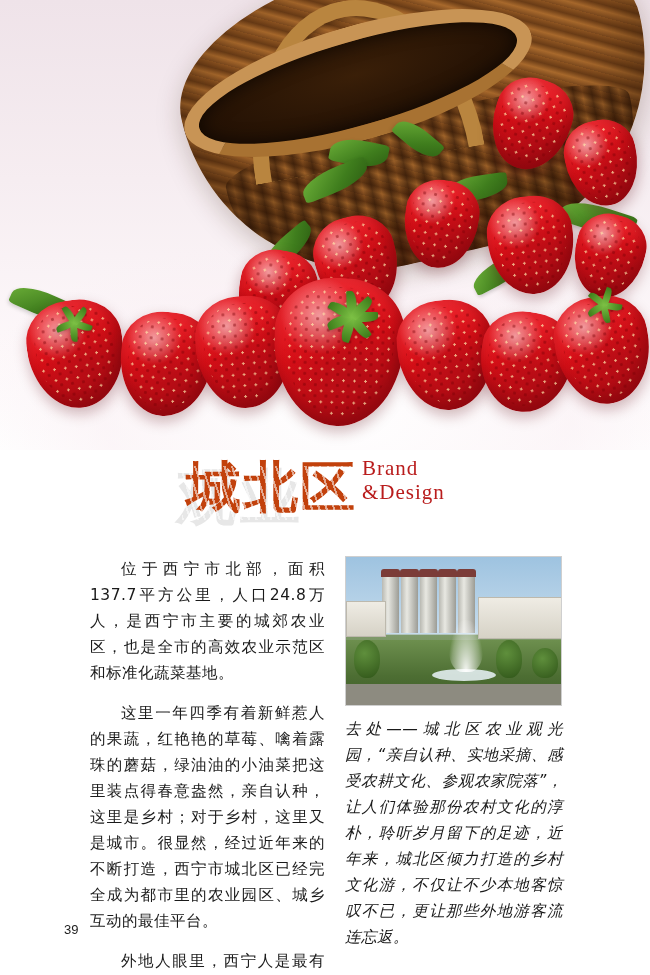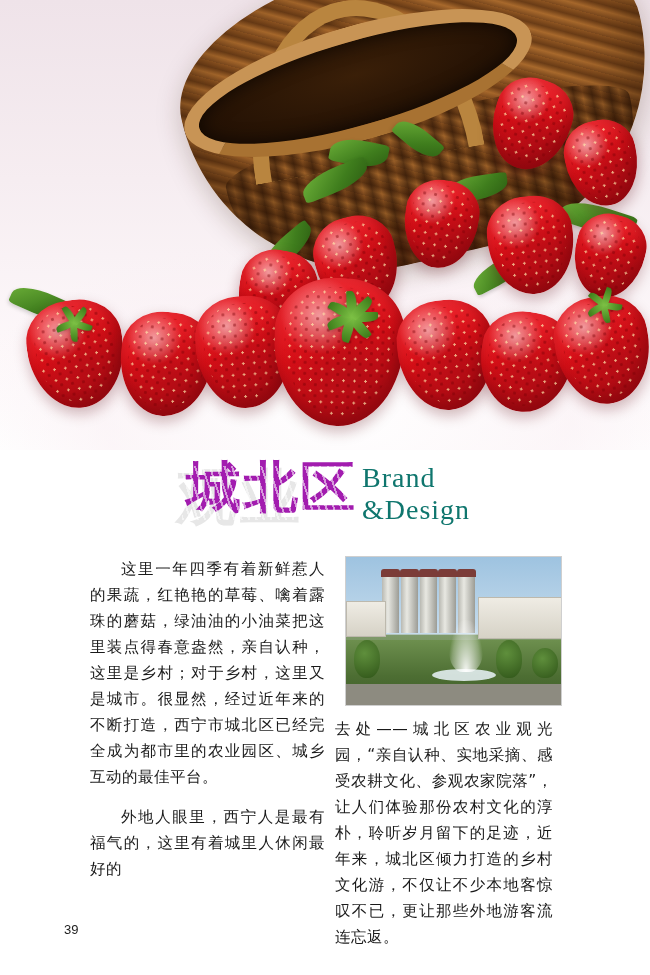--- a/index.html
+++ b/index.html
@@ -129,40 +129,40 @@
     color: #e7e7e7;
     letter-spacing: 4px;
     user-select: none;
   }
   .title-cn {
     position: absolute;
     left: 186px; top: 8px;
     font-family: "DejaVu Sans", sans-serif;
     font-size: 55px;
     font-weight: bold;
-    color: #a21caf;
+    color: #c2410c;
     letter-spacing: 2px;
     line-height: 1;
   }
   .title-cn::after{
     content:"";
     position:absolute;
     left:-4px; top:6px;
     width:186px;height:54px;
     background:
       repeating-linear-gradient(72deg, rgba(255,255,255,0.55) 0 2px, rgba(255,255,255,0) 2px 7px);
     pointer-events:none;
     mix-blend-mode: lighten;
   }
   .brand-en {
     position: absolute;
-    left: 362px; top: 10px;
+    left: 362px; top: 4px;
     font-family: "Liberation Serif", serif;
-    font-size: 28px;
-    color: #0f766e;
+    font-size: 21px;
+    color: #b91c1c;
     line-height: 1.15;
     letter-spacing: 1px;
   }
   .brand-cn {
     position: absolute;
     left: 360px; top: 54px;
     font-family: "DejaVu Sans", sans-serif;
     font-size: 27px;
     color: #dcdcdc;
     letter-spacing: 3px;
@@ -177,22 +177,23 @@
   .col-right-img {
     position: absolute;
     left: 345px; top: 556px;
     width: 215px; height: 148px;
     border: 1px solid #cfcfcf;
     overflow: hidden;
     background: linear-gradient(180deg, #8fb6d8 0%, #b9d2e6 44%, #cfdceb 52%, #7f9a6a 53%, #5e7d48 100%);
   }
   .col-right {
     position: absolute;
-    left: 335px; top: 716px;
+    left: 345px; top: 716px;
     width: 218px;
+    font-style: italic;
   }
   p.para {
     margin: 0 0 14px 0;
     font-family: "DejaVu Sans", sans-serif;
     font-size: 15.5px;
     line-height: 26px;
     color: #1a1a1a;
     text-align: justify;
     text-indent: 2em;
     letter-spacing: 0.5px;
@@ -312,20 +313,21 @@
 <div class="title-zone">
   <div class="ghost-cn">观业</div>
   <div class="title-cn">城北区</div>
   <div class="brand-en">
     <div>Brand</div>
     <div>&amp;Design</div>
   </div>
 </div>
 
 <div class="col-left">
+  <p class="para">位于西宁市北部，面积137.7平方公里，人口24.8万人，是西宁市主要的城郊农业区，也是全市的高效农业示范区和标准化蔬菜基地。</p>
   <p class="para">这里一年四季有着新鲜惹人的果蔬，红艳艳的草莓、噙着露珠的蘑菇，绿油油的小油菜把这里装点得春意盎然，亲自认种，这里是乡村；对于乡村，这里又是城市。很显然，经过近年来的不断打造，西宁市城北区已经完全成为都市里的农业园区、城乡互动的最佳平台。</p>
   <p class="para">外地人眼里，西宁人是最有福气的，这里有着城里人休闲最好的</p>
 </div>
 
 <div class="col-right-img">
   <div class="ph-sky"></div>
   <div class="ph-silo" style="left:36px;">
       <i></i>
     </div>
   <div class="ph-silo" style="left:55px;">

